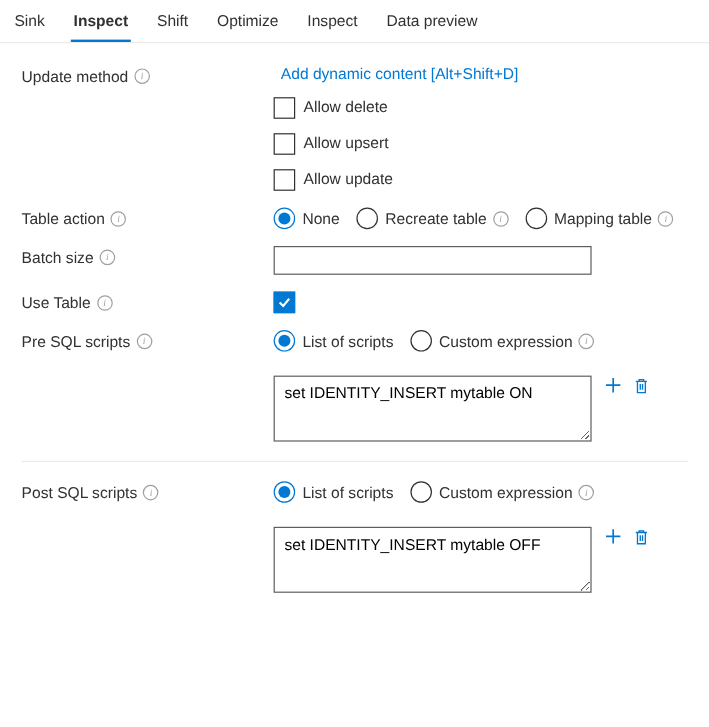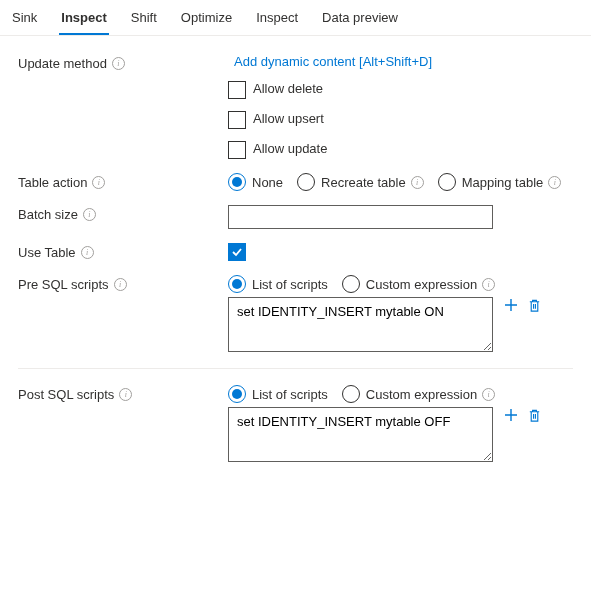--- a/index.html
+++ b/index.html
@@ -147,21 +147,21 @@
     width: 265px;
     height: 24px;
     border: 1px solid #605e5c;
     padding: 2px 6px;
     font-family: inherit;
     font-size: 13px;
   }
   .textarea-row {
     display: flex;
     align-items: flex-start;
-    margin-top: 4px;
+    margin-top: 20px;
     gap: 10px;
   }
   .textarea {
     width: 265px;
     height: 55px;
     border: 1px solid #605e5c;
     padding: 6px 8px;
     font-family: inherit;
     font-size: 13px;
     resize: both;

